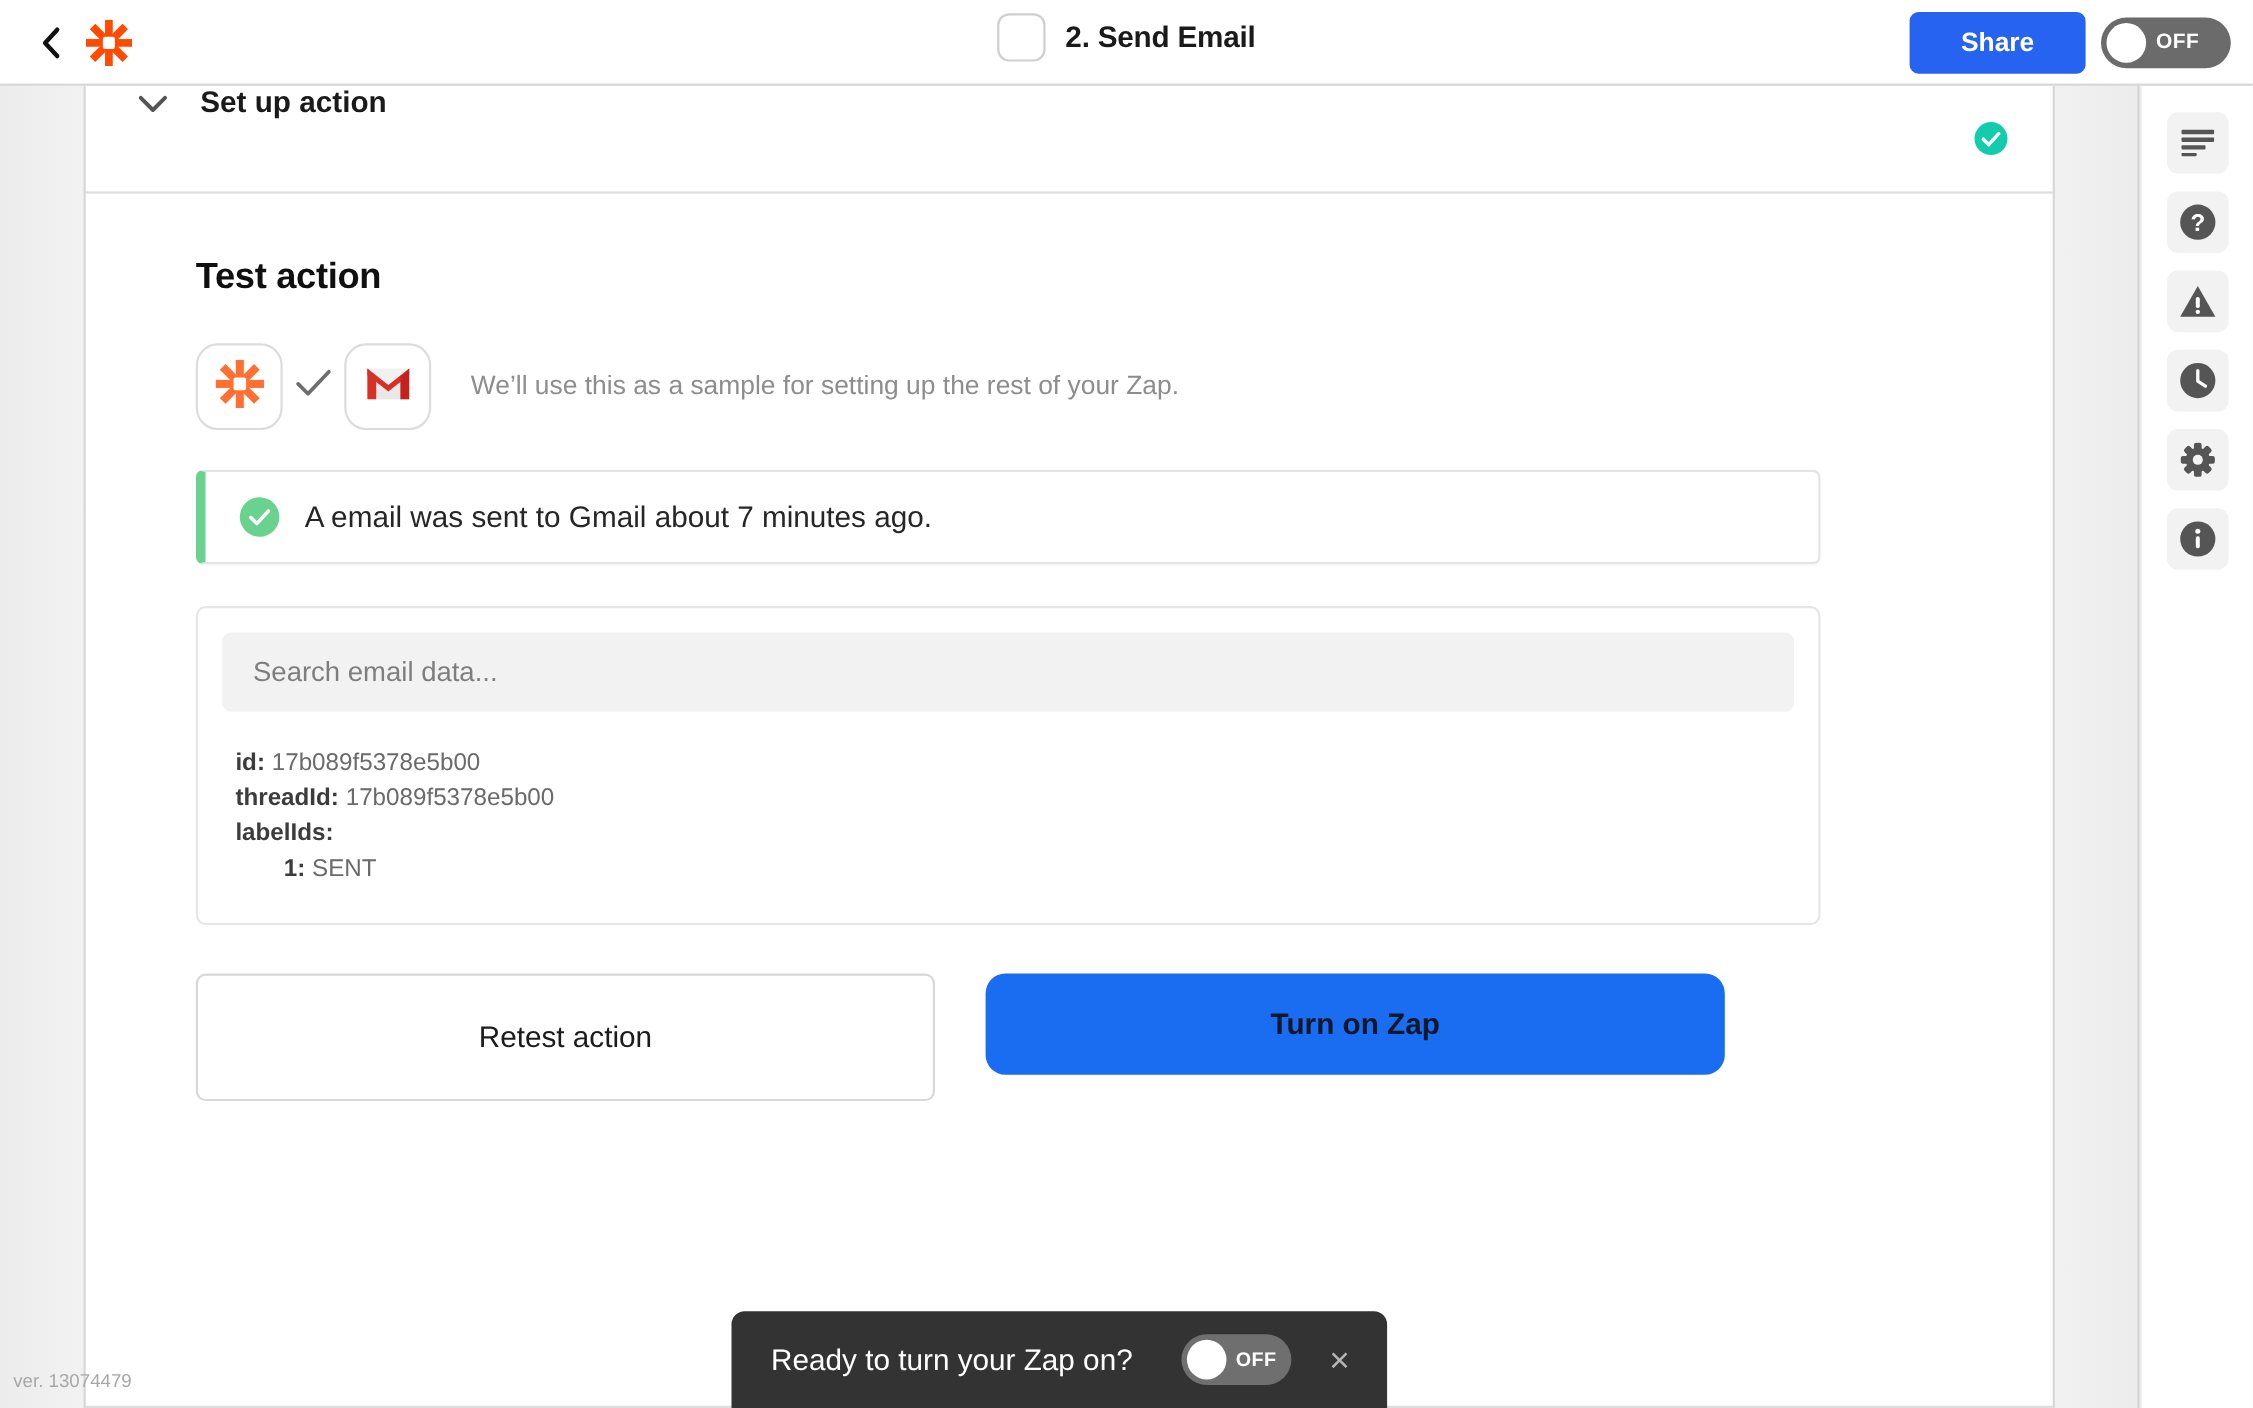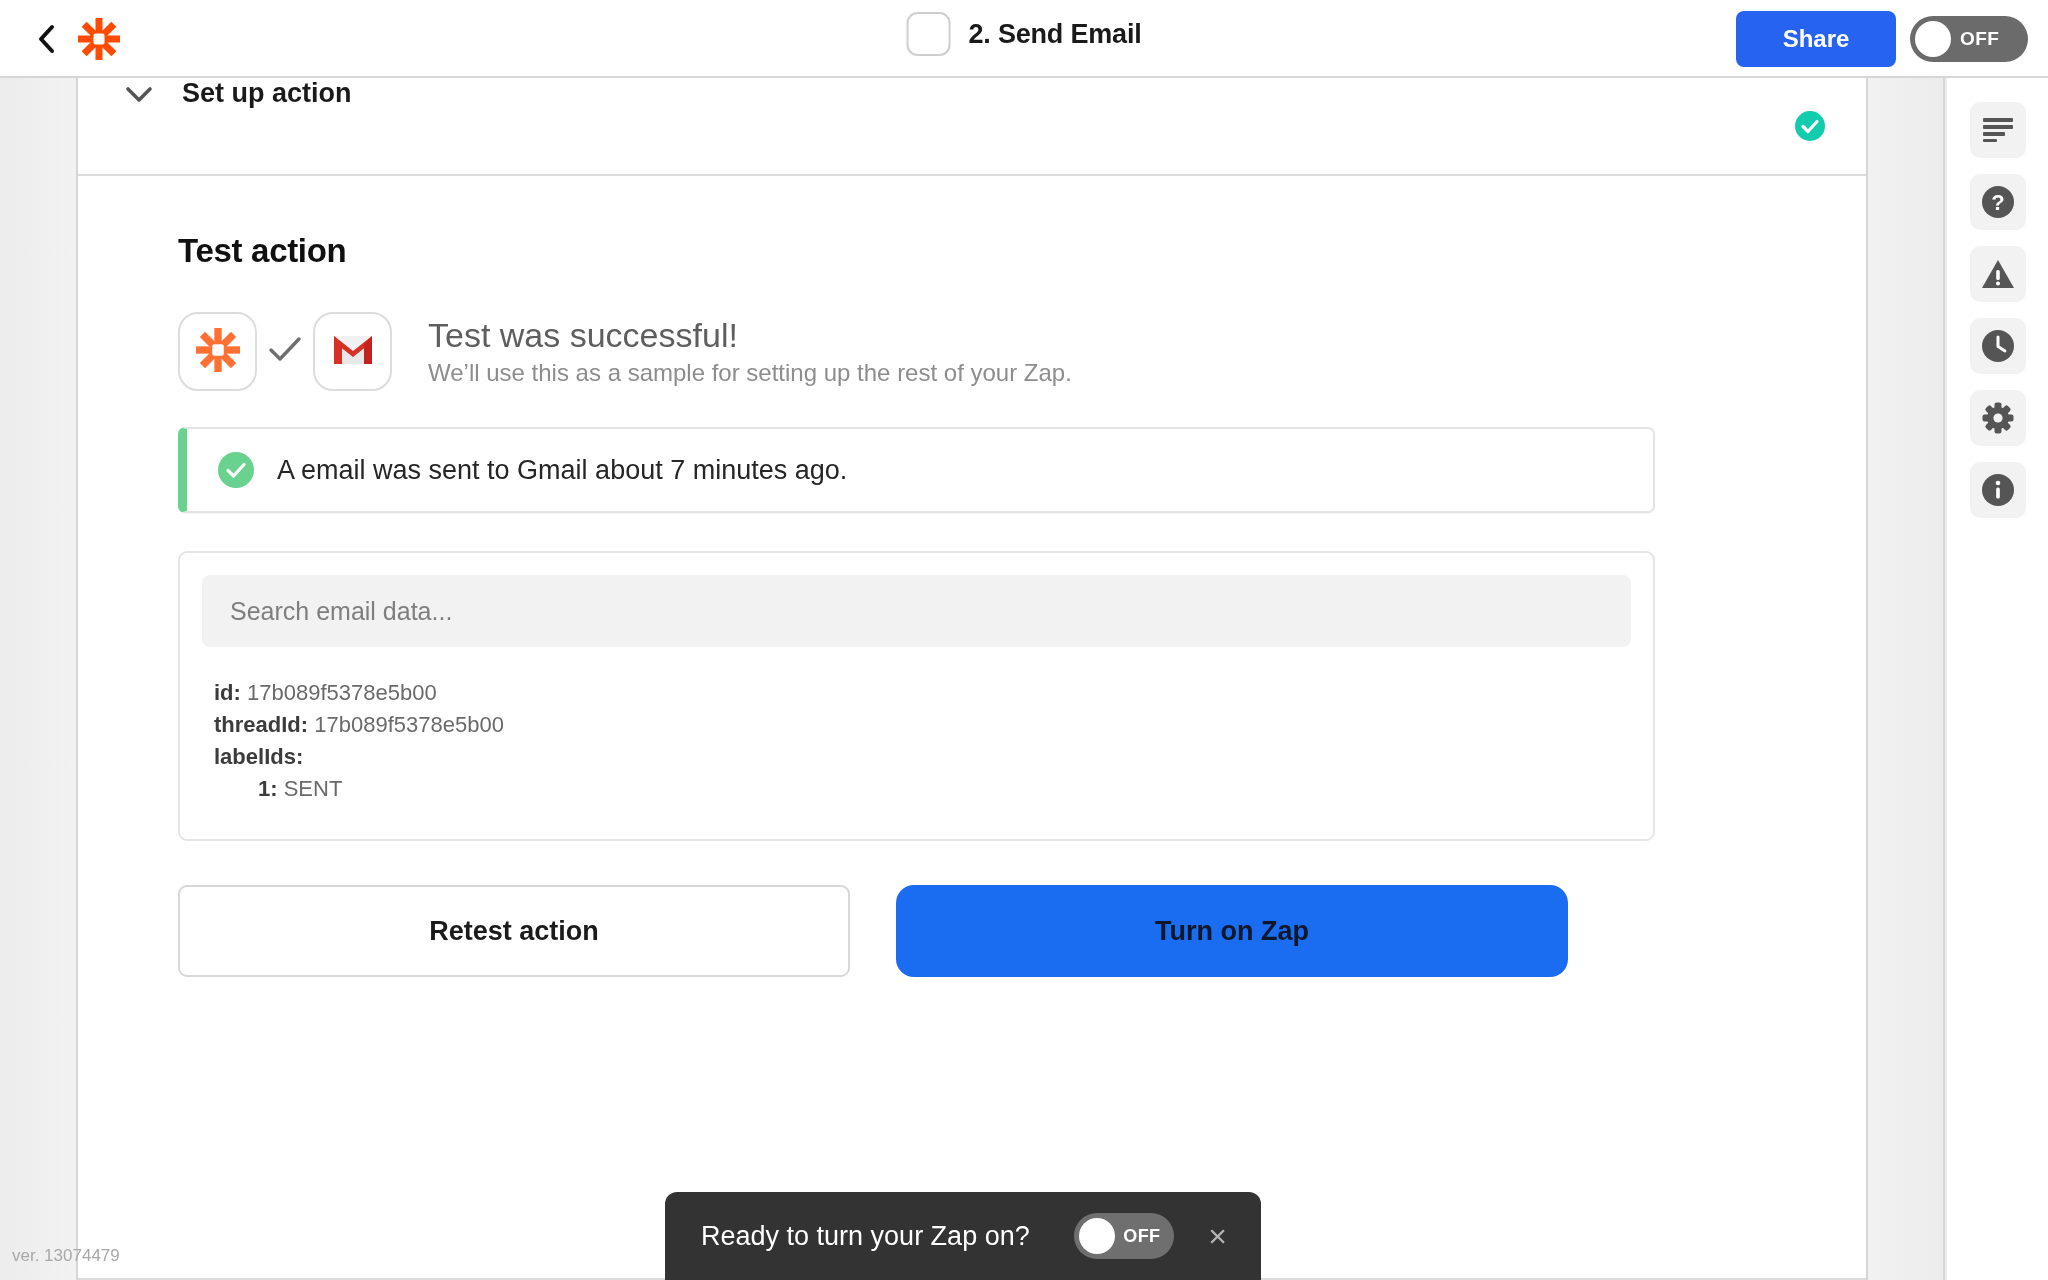--- a/index.html
+++ b/index.html
@@ -300,27 +300,27 @@
   .kv-key { font-weight: bold; color: #3c3c3c; }
   .kv-val { color: #6a6a6a; }
 
   
   .btn-row {
     margin-top: 44px;
     display: flex;
     gap: 46px;
   }
   .btn-secondary {
-    width: 672px; height: 92px;
+    width: 672px; height: 116px;
     background: #ffffff;
     border: 2px solid #d8d8d8;
     border-radius: 9px;
     font-family: "Liberation Sans", sans-serif;
     font-size: 27px;
-    font-weight: bold;
+    font-weight: normal;
     color: #1b1b1b;
     cursor: pointer;
   }
   .btn-primary {
     width: 672px; height: 92px;
     background: #1a6cf0;
     border: none;
     border-radius: 18px;
     font-family: "Liberation Sans", sans-serif;
     font-size: 27px;
@@ -546,21 +546,20 @@
                 <path d="M43 12 L43 38 L35 38 L35 20 Z" fill="#c9c9c9"></path>
                 <path d="M13 20 L24 31 L35 20 L35 38 L13 38 Z" fill="#e8e8e8"></path>
                 <path d="M5 10 L5 16 L24 31 L43 16 L43 10 L24 25 Z" fill="#d93025"></path>
                 <path d="M5 10 L5 38 L13 38 L13 18 Z" fill="#d93025"></path>
                 <path d="M43 10 L43 38 L35 38 L35 18 Z" fill="#c5221f"></path>
               </svg>
             </span>
           </div>
 
           <div class="result-text">
-            <div class="result-title">Test was successful!</div>
             <div class="result-sub">We’ll use this as a sample for setting up the rest of your Zap.</div>
           </div>
         </div>
 
         <div class="banner">
           <span class="banner-check">
             <svg width="38" height="38" viewBox="0 0 38 38">
               <circle cx="19" cy="19" r="18" fill="#6ad28f"></circle>
               <polyline points="11,19.5 16.5,25 27,13.5" fill="none" stroke="#fff" stroke-width="3.2" stroke-linecap="round" stroke-linejoin="round"></polyline>
             </svg>

